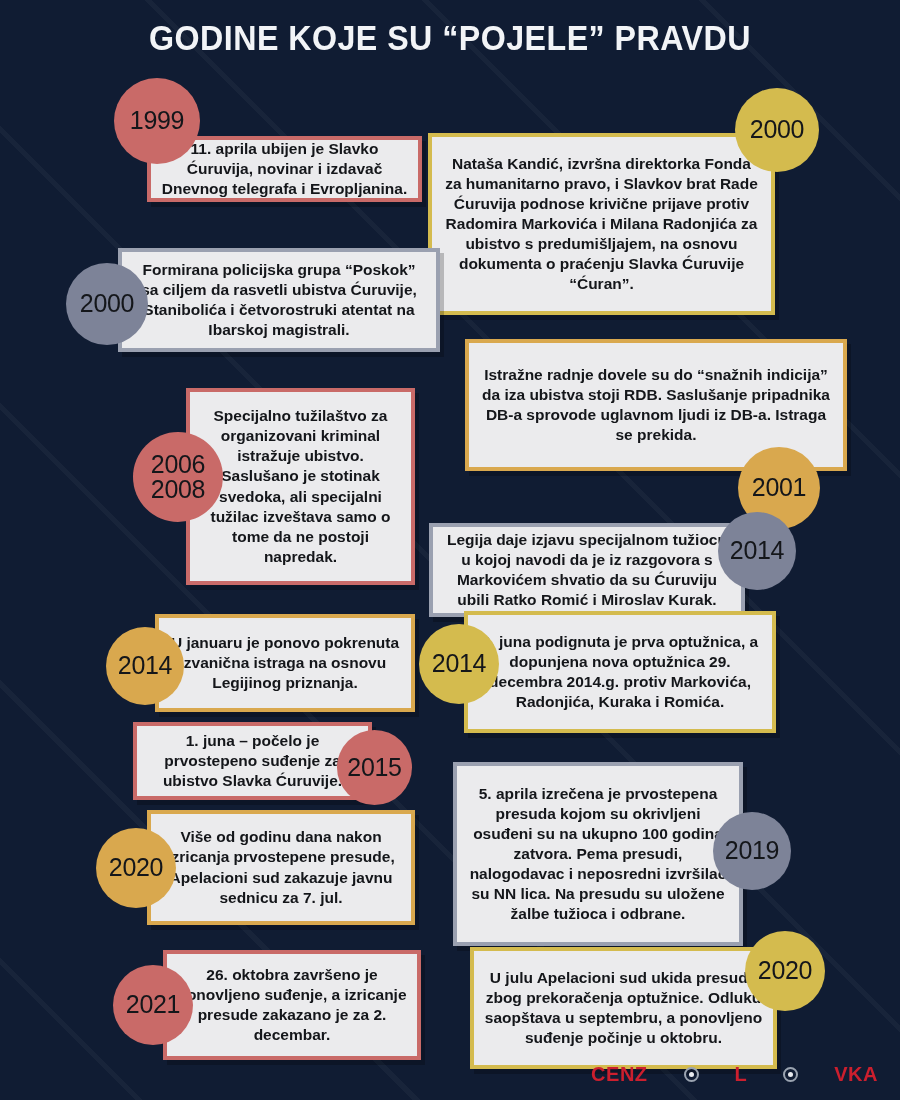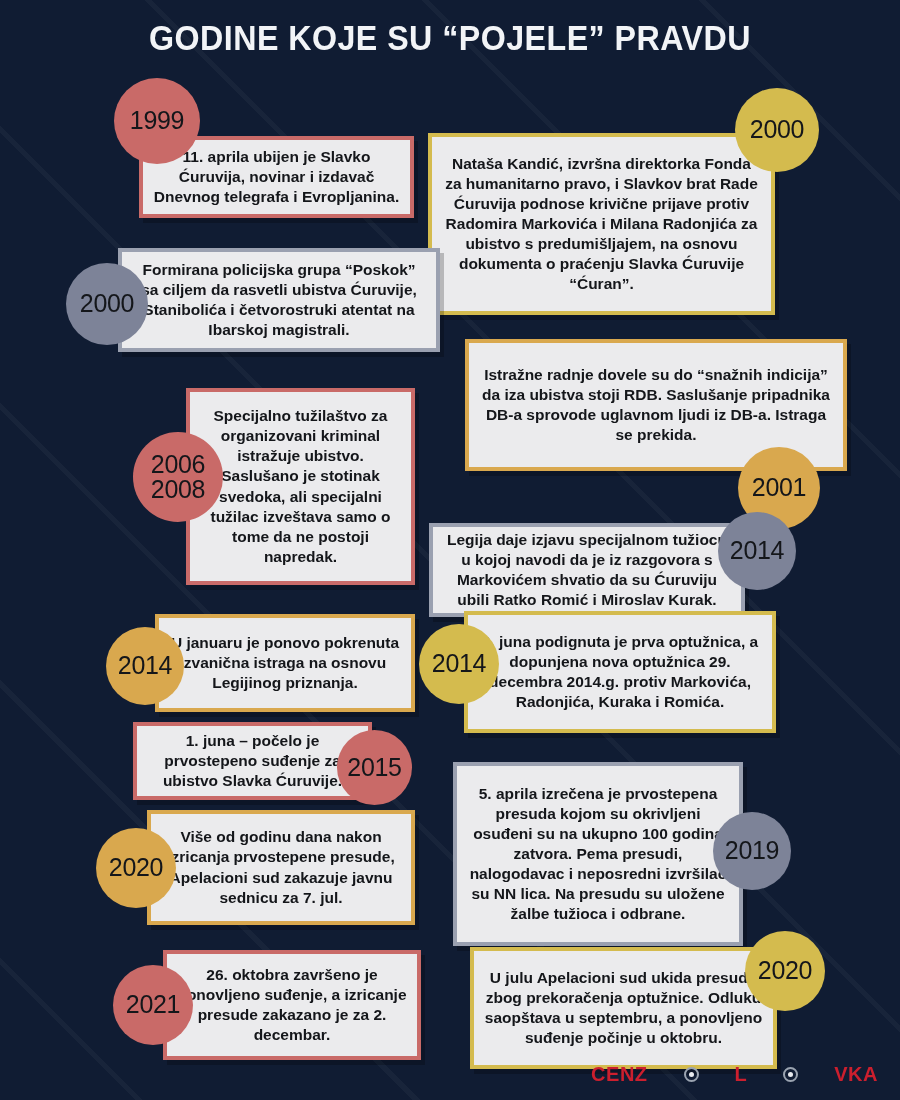--- a/index.html
+++ b/index.html
@@ -115,21 +115,21 @@
   }
 </style>
 </head>
 <body>
 
 <div id="infographic">
 
   <div class="title">GODINE KOJE SU “POJELE” PRAVDU</div>
 
   <div class="entry">
-    <div class="box" style="left:139px; top:136px; width:275px; height:82px; border-color:#c96a68;">
+    <div class="box" style="left:147px; top:136px; width:275px; height:66px; border-color:#c96a68;">
       <span>11. aprila ubijen je Slavko Ćuruvija, novinar i izdavač Dnevnog telegrafa i Evropljanina.</span>
     </div>
     <div class="circle" style="left:114px; top:78px; width:86px; height:86px; background:#c96a68;">
       <span>1999</span>
     </div>
   </div>
 
   <div class="entry">
     <div class="box" style="left:428px; top:133px; width:347px; height:182px; border-color:#d4bb4e;">
       <span>Nataša Kandić, izvršna direktorka Fonda za humanitarno pravo, i Slavkov brat Rade Ćuruvija podnose krivične prijave protiv Radomira Markovića i Milana Radonjića za ubistvo s predumišljajem, na osnovu dokumenta o praćenju Slavka Ćuruvije “Ćuran”.</span>

